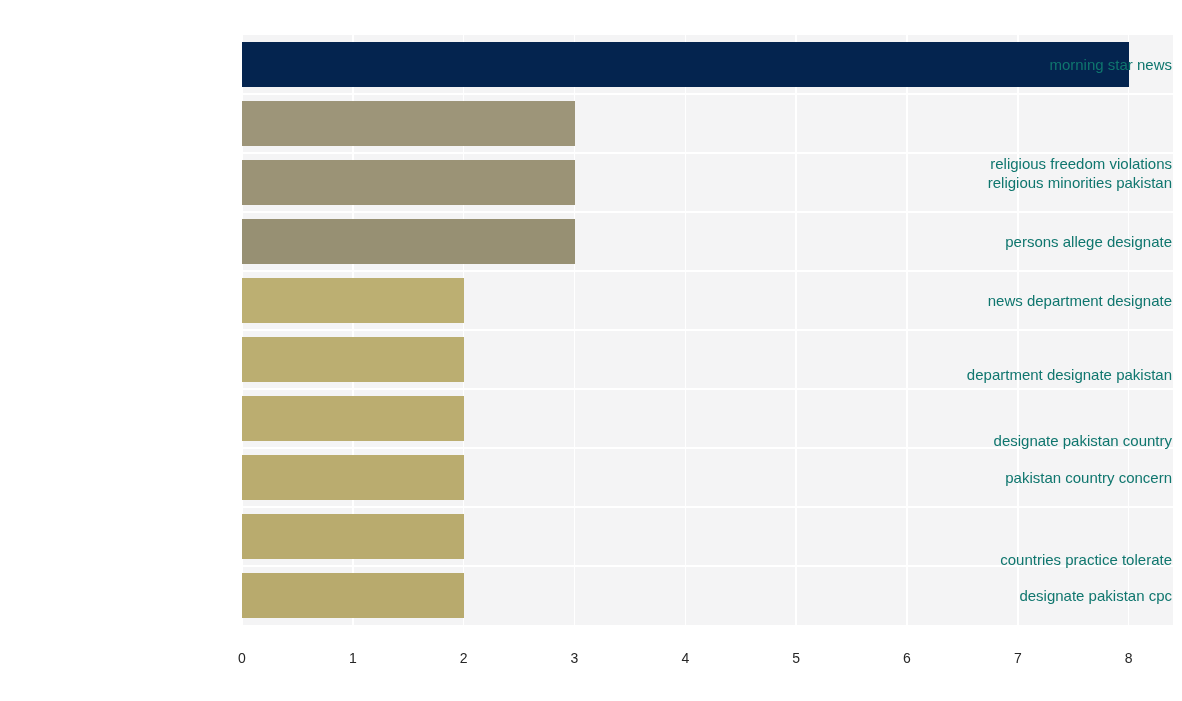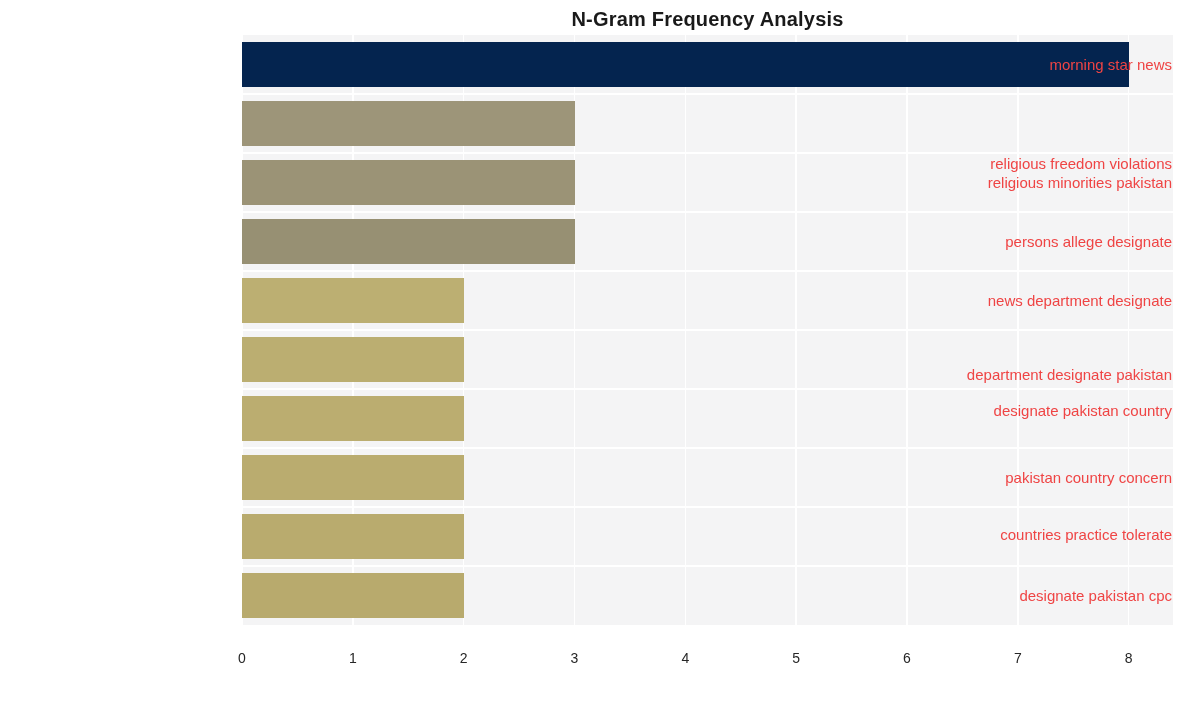--- a/index.html
+++ b/index.html
@@ -63,21 +63,21 @@
   }
   
   .ytick-label {
     position: absolute;
     right: 0;
     width: 232px;
     text-align: right;
     padding-right: 10px;
     box-sizing: border-box;
     font-size: 15px;
-    color: #ef4444;
+    color: #0f766e;
     line-height: 18px;
     white-space: nowrap;
   }
   
   .xtick-label {
     position: absolute;
     top: 650px;
     width: 40px;
     margin-left: -20px;
     text-align: center;
@@ -94,21 +94,20 @@
     font-size: 14.5px;
     color: #262626;
     line-height: 18px;
   }
 </style>
 </head>
 <body>
 
 <div id="figure">
 
-  <div id="chart-title">N-Gram Frequency Analysis</div>
 
   <div id="plot-area">
     <div id="gridlines-v">
         <div class="gridline-v" style="left: -0.8px;"></div>
         <div class="gridline-v" style="left: 110.033px;"></div>
         <div class="gridline-v" style="left: 220.867px;"></div>
         <div class="gridline-v" style="left: 331.7px;"></div>
         <div class="gridline-v" style="left: 442.533px;"></div>
         <div class="gridline-v" style="left: 553.367px;"></div>
         <div class="gridline-v" style="left: 664.2px;"></div>
@@ -140,23 +139,23 @@
       </div>
   </div>
 
   <div id="ytick-labels">
       <div class="ytick-label" style="top: 55.5px;">morning star news</div>
       <div class="ytick-label" style="top: 114.5px; margin-top: 40px;">religious freedom violations</div>
       <div class="ytick-label" style="top: 173.5px;">religious minorities pakistan</div>
       <div class="ytick-label" style="top: 232.5px;">persons allege designate</div>
       <div class="ytick-label" style="top: 291.5px;">news department designate</div>
       <div class="ytick-label" style="top: 366px;">department designate pakistan</div>
-      <div class="ytick-label" style="top: 402px;">designate pakistan country</div>
+      <div class="ytick-label" style="top: 432px;">designate pakistan country</div>
       <div class="ytick-label" style="top: 468.5px;">pakistan country concern</div>
-      <div class="ytick-label" style="top: 526px;">countries practice tolerate</div>
+      <div class="ytick-label" style="top: 551px;">countries practice tolerate</div>
       <div class="ytick-label" style="top: 586.5px;">designate pakistan cpc</div>
     </div>
   <div id="xtick-labels">
       <div class="xtick-label" style="left: 242px;">0</div>
       <div class="xtick-label" style="left: 352.833px;">1</div>
       <div class="xtick-label" style="left: 463.667px;">2</div>
       <div class="xtick-label" style="left: 574.5px;">3</div>
       <div class="xtick-label" style="left: 685.333px;">4</div>
       <div class="xtick-label" style="left: 796.167px;">5</div>
       <div class="xtick-label" style="left: 907px;">6</div>

